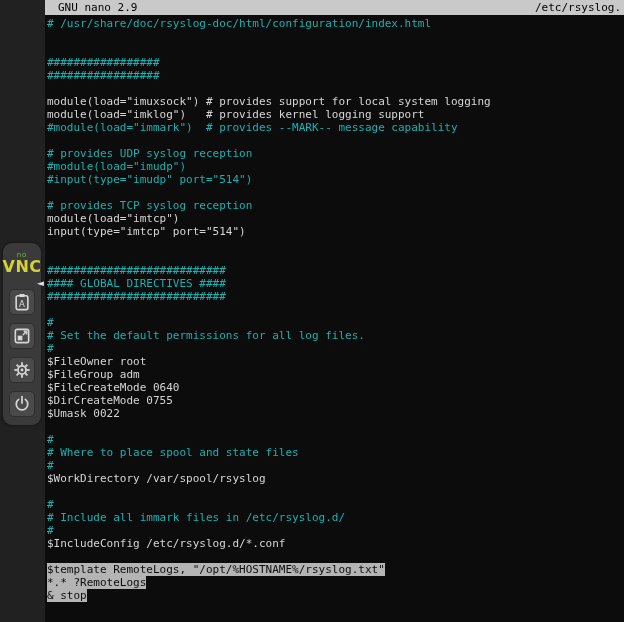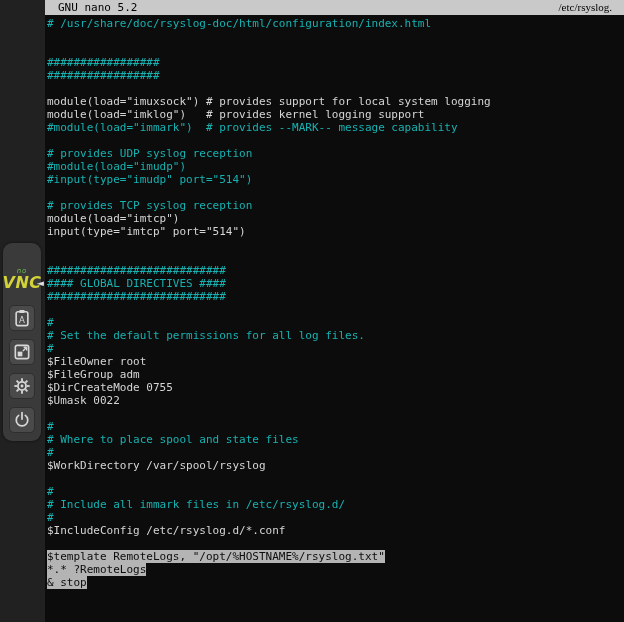--- a/index.html
+++ b/index.html
@@ -15,37 +15,37 @@
     background:#0c0c0c;
     font-family:"DejaVu Sans Mono",monospace;
     font-size:11px;line-height:13px;color:#d6d6d6;
   }
   .titlebar{
     height:15px;background:#c9c9c9;color:#000;
     display:flex;justify-content:space-between;align-items:center;
     white-space:pre;overflow:hidden;
   }
   .titlebar .app{padding-left:13px;}
-  .titlebar .file{padding-right:12px;font-family:Liberation Serif, serif;}
+  .titlebar .file{padding-right:3px;}
   .term-lines{padding:2px 0 0 2px;}
   .term-line{height:13px;white-space:pre;}
   .term-line.comment{color:#17b2b2;}
   .term-line.code{color:#d6d6d6;}
   .term-line.blank{color:transparent;}
   .term-line.selected .sel{background:#b4b4b4;color:#0c0c0c;display:inline-block;}
 
   
   .vnc-panel{
     position:absolute;left:3px;top:243px;width:38px;
     background:#3a3a3a;border-radius:9px;
     padding:5px 0 8px 0;
     display:flex;flex-direction:column;align-items:center;
     box-shadow:0 0 3px rgba(0,0,0,.6);
   }
-  .vnc-logo{line-height:1;text-align:center;margin-bottom:14px;margin-top:20px;font-style:italic;}
+  .vnc-logo{line-height:1;text-align:center;margin-bottom:14px;margin-top:4px;}
   .vnc-logo .no{display:block;font-size:7px;color:#6abf4b;letter-spacing:1px;}
   .vnc-logo .vnc{display:block;font-size:16px;font-weight:bold;color:#d3d338;letter-spacing:.5px;}
   .vnc-handle{
     position:absolute;right:-3px;top:36px;font-size:9px;color:#e0e0e0;
     line-height:1;cursor:pointer;
   }
   .vnc-btn{
     width:26px;height:26px;border-radius:5px;background:#4a4a4a;
     display:flex;align-items:center;justify-content:center;
     margin-bottom:8px;cursor:pointer;border:1px solid #2e2e2e;box-sizing:border-box;
@@ -109,21 +109,21 @@
           <path d="M6.3 4.9 A6.4 6.4 0 1 0 13.7 4.9"></path>
           <line x1="10" y1="1.8" x2="10" y2="9"></line>
         </g>
       </svg>
     </span>
   </div>
 </div>
 
 <div class="terminal">
   <div class="titlebar">
-    <span class="app">GNU nano 5.2</span>
+    <span class="app">GNU nano 2.9</span>
     <span class="file">/etc/rsyslog.</span>
   </div>
   <div class="term-lines">
       <div class="term-line comment"># /usr/share/doc/rsyslog-doc/html/configuration/index.html</div>
       <div class="term-line blank">&nbsp;</div>
       <div class="term-line blank">&nbsp;</div>
       <div class="term-line comment">#################</div>
       <div class="term-line comment">#################</div>
       <div class="term-line blank">&nbsp;</div>
       <div class="term-line code">module(load="imuxsock") # provides support for local system logging</div>
@@ -141,20 +141,21 @@
       <div class="term-line blank">&nbsp;</div>
       <div class="term-line comment">###########################</div>
       <div class="term-line comment">#### GLOBAL DIRECTIVES ####</div>
       <div class="term-line comment">###########################</div>
       <div class="term-line blank">&nbsp;</div>
       <div class="term-line comment">#</div>
       <div class="term-line comment"># Set the default permissions for all log files.</div>
       <div class="term-line comment">#</div>
       <div class="term-line code">$FileOwner root</div>
       <div class="term-line code">$FileGroup adm</div>
+      <div class="term-line code">$FileCreateMode 0640</div>
       <div class="term-line code">$DirCreateMode 0755</div>
       <div class="term-line code">$Umask 0022</div>
       <div class="term-line blank">&nbsp;</div>
       <div class="term-line comment">#</div>
       <div class="term-line comment"># Where to place spool and state files</div>
       <div class="term-line comment">#</div>
       <div class="term-line code">$WorkDirectory /var/spool/rsyslog</div>
       <div class="term-line blank">&nbsp;</div>
       <div class="term-line comment">#</div>
       <div class="term-line comment"># Include all immark files in /etc/rsyslog.d/</div>

